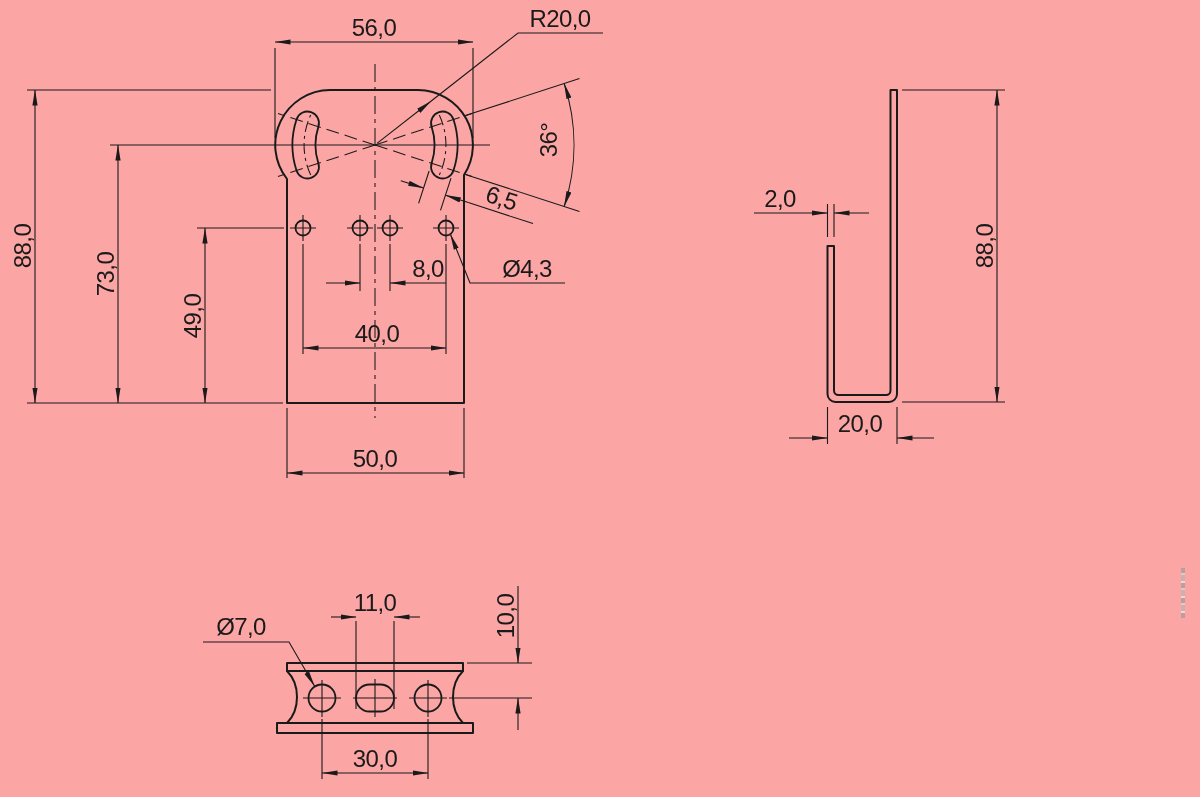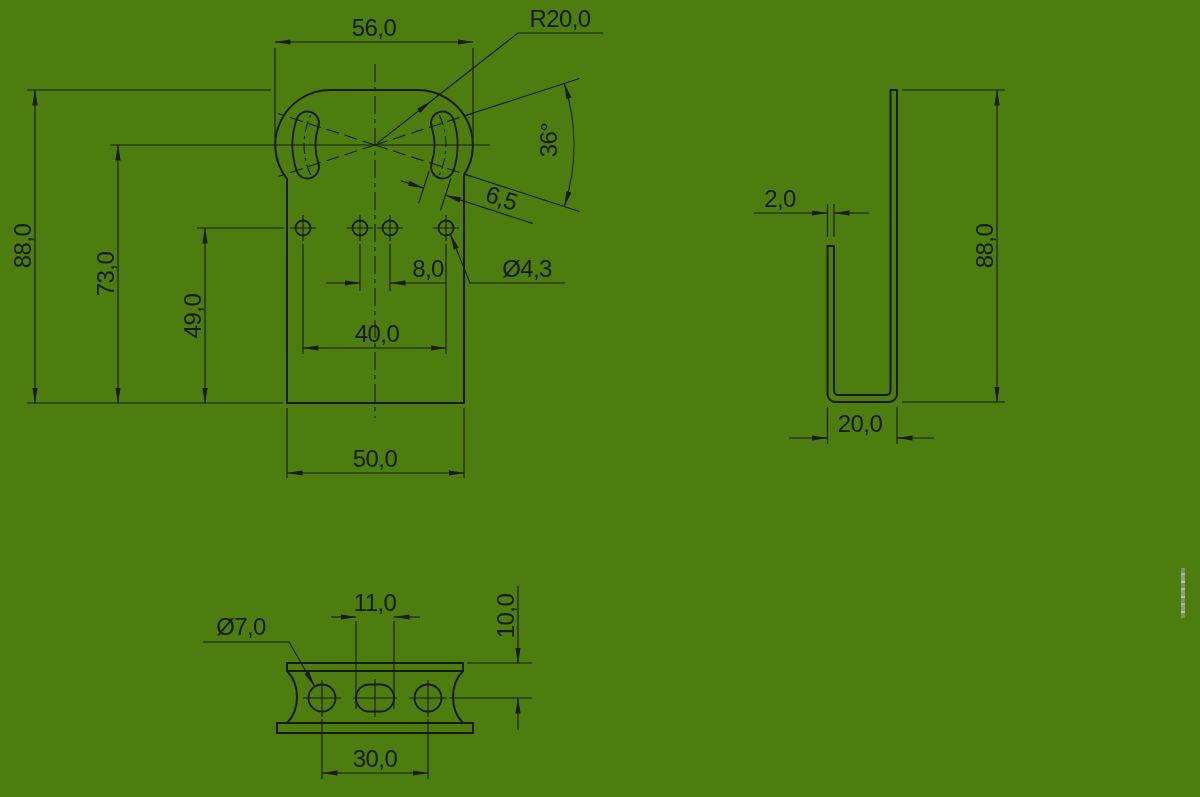--- a/index.html
+++ b/index.html
@@ -1,16 +1,16 @@
 <!DOCTYPE html>
 <html><head>
 <meta charset="utf-8">
 <style>
   html,body{margin:0;padding:0;background:#fff;}
-  .stage{position:relative;width:1200px;height:797px;background:#4d7c0f;overflow:hidden;text-align:right;}
+  .stage{position:relative;width:1200px;height:797px;background:#fca5a5;overflow:hidden;text-align:right;}
   svg{display:block;}
   
   .o{fill:none;stroke:#1a1a1a;stroke-width:2;stroke-linejoin:round;stroke-linecap:round;}
   .h{fill:none;stroke:#1a1a1a;stroke-width:1.8;}
   .d{fill:none;stroke:#1a1a1a;stroke-width:1.1;stroke-linecap:butt;}
   .c{fill:none;stroke:#1a1a1a;stroke-width:1.05;stroke-dasharray:18 5 4 5;}
   .c2{fill:none;stroke:#1a1a1a;stroke-width:1.05;stroke-dasharray:11 4 3 4;}
   .cd{fill:none;stroke:#1a1a1a;stroke-width:1.05;stroke-dasharray:13 6;}
   text{font-family:"Liberation Sans","DejaVu Sans",sans-serif;font-size:24px;fill:#1a1a1a;letter-spacing:-0.6px;}
   .arr{fill:#1a1a1a;stroke:none;}

